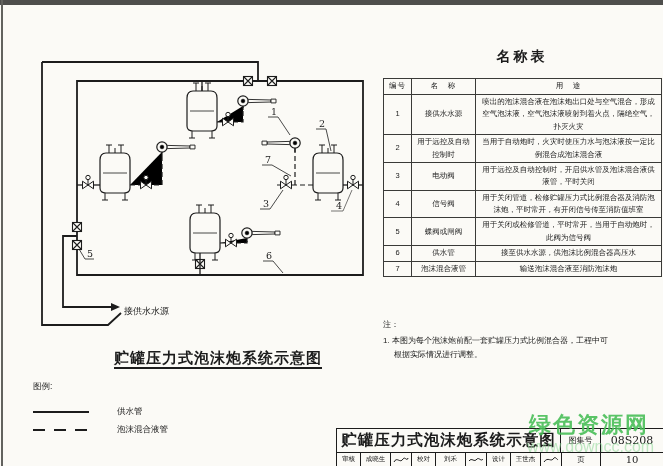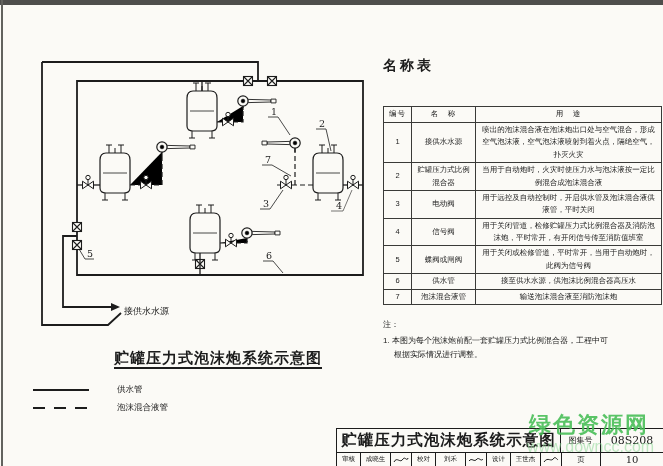--- a/index.html
+++ b/index.html
@@ -22,24 +22,24 @@
   .diagram-title span{border-bottom:2px solid #1c1c1c;padding-bottom:1px;}
   
   .legend{left:33px;top:381px;font-size:8.5px;}
   .legend-heading{margin-bottom:10px;}
   .legend-row{display:flex;align-items:center;height:18px;}
   .legend-line{width:56px;height:2.5px;margin-right:28px;background:#1c1c1c;}
   .legend-line.dashed{
     background:repeating-linear-gradient(90deg,#1c1c1c 0 12px,transparent 12px 21px);
   }
   
-  .table-title{left:383px;top:57px;width:278px;text-align:left;
+  .table-title{left:383px;top:48px;width:278px;text-align:center;
     font-size:14px;font-weight:bold;letter-spacing:3px;font-family:Liberation Mono, monospace;}
   .name-table{left:383px;top:78px;}
-  table{border-collapse:collapse;width:278px;table-layout:fixed;margin-top:28px;}
+  table{border-collapse:collapse;width:278px;table-layout:fixed;}
   th,td{border:1px solid #3a3a38;font-weight:normal;
     font-size:7.5px;line-height:1.65;padding:1px 3px;}
   th{text-align:center;height:13px;letter-spacing:1px;}
   td.c-no,td.c-name{text-align:center;}
   td.c-use{text-align:center;}
   
   .notes{left:383px;top:318px;width:228px;font-size:8px;line-height:1.75;}
   .note-item{padding-left:11px;text-indent:-11px;margin-top:2px;}
   
   .title-block{left:336px;top:428px;width:326px;height:37px;
@@ -234,20 +234,21 @@
   <g stroke="#1c1c1c" stroke-width="0.6">
     <path d="M316,176 H328 L337,155" fill="none"></path>
   </g>
 </svg>
 
 <div class="abs diagram-title">
   <span>贮罐压力式泡沫炮系统示意图</span>
 </div>
 
 <div class="abs legend">
+  <div class="legend-heading">图例:</div>
   <div class="legend-row">
     <span class="legend-line"></span>
     <span>供水管</span>
   </div>
   <div class="legend-row">
     <span class="legend-line dashed"></span>
     <span>泡沫混合液管</span>
   </div>
 </div>
 
@@ -265,21 +266,21 @@
       <th>名　称</th>
       <th>用　途</th>
     </tr>
     <tr>
       <td class="c-no">1</td>
       <td class="c-name">接供水水源</td>
       <td class="c-use">喷出的泡沫混合液在泡沫炮出口处与空气混合，形成空气泡沫液，空气泡沫液喷射到着火点，隔绝空气，扑灭火灾</td>
     </tr>
     <tr>
       <td class="c-no">2</td>
-      <td class="c-name">贮罐压力式比例混合器</td>
+      <td class="c-name">用于远控及自动控制时</td>
       <td class="c-use">当用于自动炮时，火灾时使压力水与泡沫液按一定比例混合成泡沫混合液</td>
     </tr>
     <tr>
       <td class="c-no">3</td>
       <td class="c-name">电动阀</td>
       <td class="c-use">用于远控及自动控制时，开启供水管及泡沫混合液供液管，平时关闭</td>
     </tr>
     <tr>
       <td class="c-no">4</td>
       <td class="c-name">信号阀</td>

